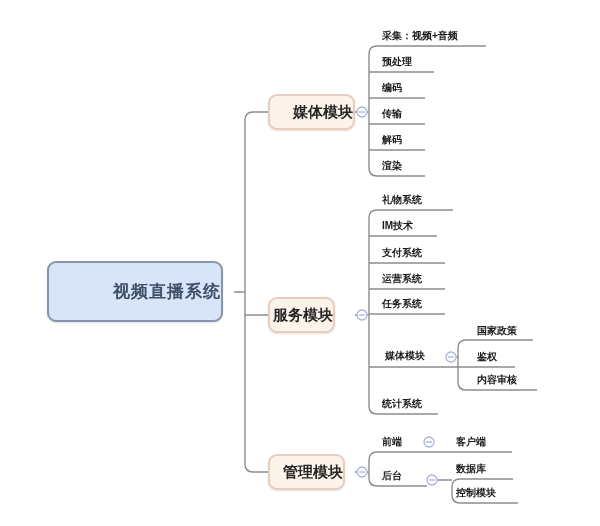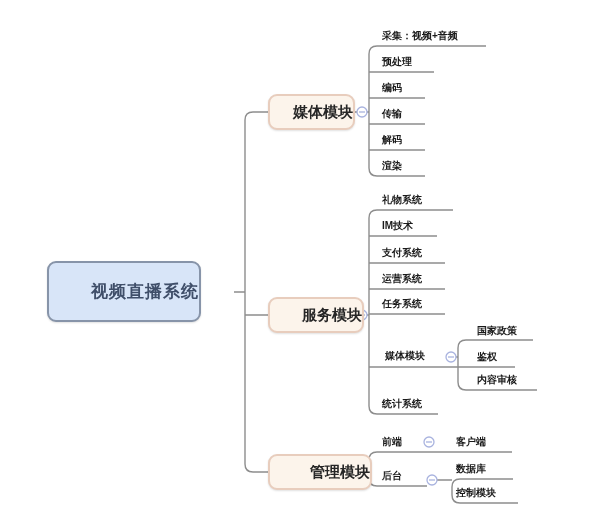--- a/index.html
+++ b/index.html
@@ -67,33 +67,33 @@
     <g>
       <circle cx="429" cy="442" r="5"></circle>
         <line x1="426" y1="442" x2="432" y2="442"></line>
     </g>
     <g>
       <circle cx="432" cy="480" r="5"></circle>
         <line x1="429" y1="480" x2="435" y2="480"></line>
     </g>
   </svg>
 
-  <div class="box root" style="left:47px;top:261px;width:154px;height:61px;">
+  <div class="box root" style="left:47px;top:261px;width:176px;height:61px;">
     <span>视频直播系统</span>
   </div>
 
   <div class="box module" style="left:268px;top:94px;width:87px;height:36px;">
     <span>媒体模块</span>
   </div>
 
-  <div class="box module" style="left:268px;top:297px;width:96px;height:36px;">
+  <div class="box module" style="left:268px;top:297px;width:67px;height:36px;">
     <span>服务模块</span>
   </div>
 
-  <div class="box module" style="left:268px;top:454px;width:104px;height:36px;">
+  <div class="box module" style="left:268px;top:454px;width:77px;height:36px;">
     <span>管理模块</span>
   </div>
 
   <div class="lbl" style="left:382px;top:28px;">采集：视频+音频</div>
   <div class="lbl" style="left:382px;top:54px;">预处理</div>
   <div class="lbl" style="left:382px;top:80px;">编码</div>
   <div class="lbl" style="left:382px;top:106px;">传输</div>
   <div class="lbl" style="left:382px;top:132px;">解码</div>
   <div class="lbl" style="left:382px;top:158px;">渲染</div>
 

